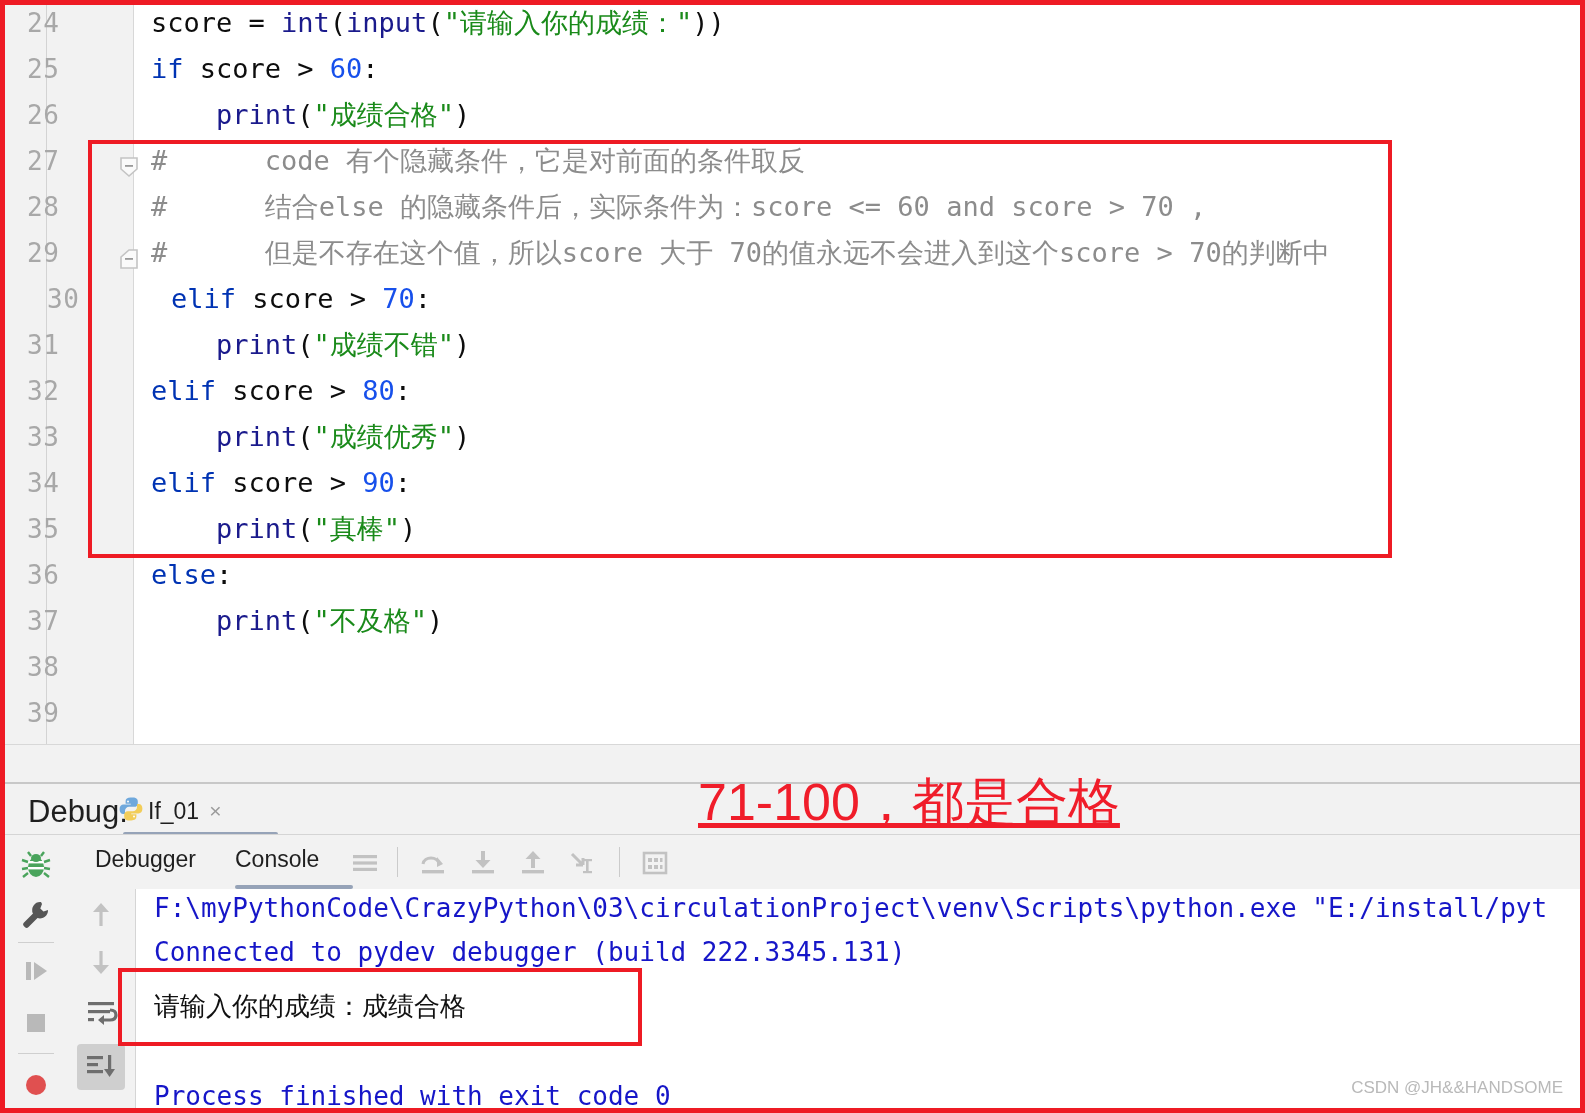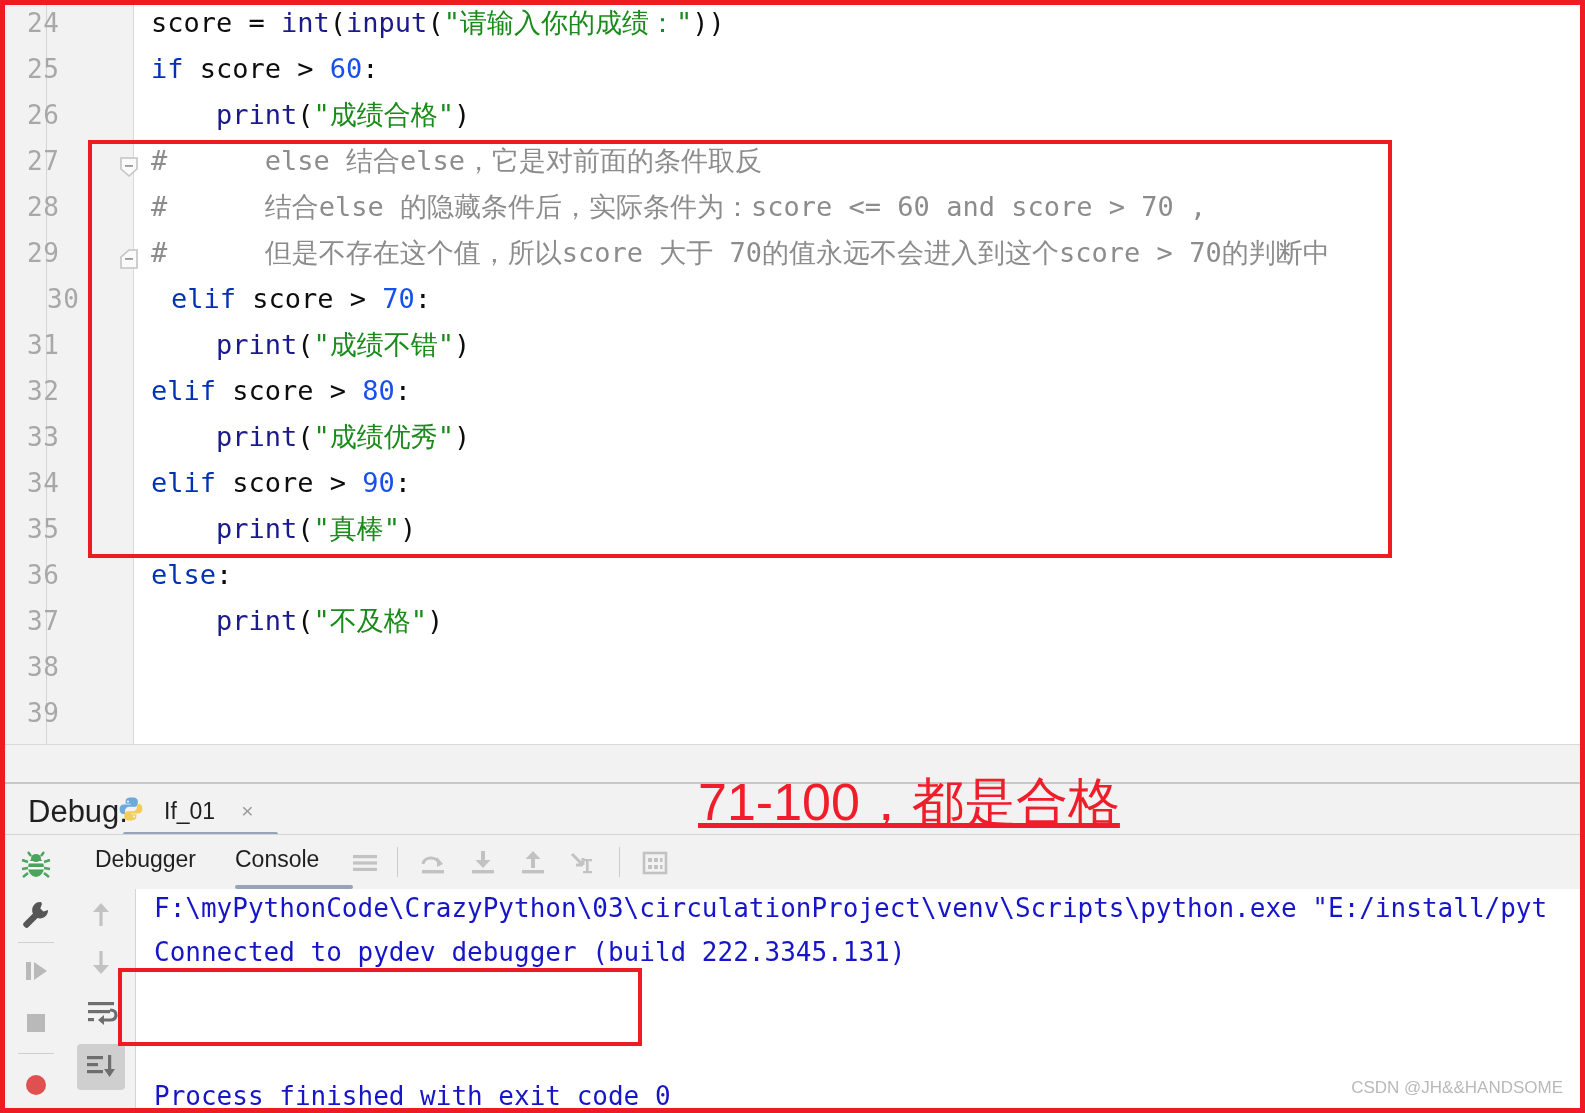--- a/index.html
+++ b/index.html
@@ -109,21 +109,21 @@
     left: 23px; top: 10px;
     font-size: 31px;
     color: #1f1f1f;
   }
   #debug-tab {
     position: absolute;
     left: 113px; top: 6px;
     height: 42px;
     display: flex;
     align-items: center;
-    gap: 20px;
+    gap: 4px;
   }
   #debug-tab .tab-label {
     font-size: 23px;
     color: #1f1f1f;
   }
   #debug-tab .close-x {
     font-size: 21px;
     color: #9b9b9b;
     margin-left: 6px;
   }
@@ -266,21 +266,21 @@
 <div id="editor">
   <div id="gutter"></div>
   <div id="gutter-divider"></div>
   <div id="code-lines">
       <div class="code-line" style="top: -4px;"><div class="lnum">24</div><div class="ctext"><span>score = </span><span class="bfn">int</span><span>(</span><span class="bfn">input</span><span>(</span><span class="str">"请输入你的成绩："</span><span>))</span></div></div>
       <div class="code-line" style="top: 42px;"><div class="lnum">25</div><div class="ctext"><span class="kw">if</span><span> score &gt; </span><span class="num">60</span><span>:</span></div></div>
       <div class="code-line" style="top: 88px;"><div class="lnum">26</div><div class="ctext"><span>    </span><span class="bfn">print</span><span>(</span><span class="str">"成绩合格"</span><span>)</span></div></div>
       <div class="code-line" style="top: 134px;"><div class="lnum">27</div><div class="fold" style="left: 114px;"><svg width="20" height="22" viewBox="0 0 20 22">
             <path d="M2 2 H18 V13 L10 20 L2 13 Z" fill="#fafafa" stroke="#c4c4c4" stroke-width="1.6"></path>
             <rect x="6" y="9" width="8" height="1.8" fill="#9a9a9a"></rect>
-          </svg></div><div class="ctext"><span class="cmt">#      else 结合else，它是对前面的条件取反</span></div></div>
+          </svg></div><div class="ctext"><span class="cmt">#      code 有个隐藏条件，它是对前面的条件取反</span></div></div>
       <div class="code-line" style="top: 180px;"><div class="lnum">28</div><div class="ctext"><span class="cmt">#      结合else 的隐藏条件后，实际条件为：score &lt;= 60 and score &gt; 70 ,</span></div></div>
       <div class="code-line" style="top: 226px;"><div class="lnum">29</div><div class="fold" style="left: 114px;"><svg width="20" height="22" viewBox="0 0 20 22">
             <path d="M2 9 L10 2 H18 V20 H2 Z" fill="#fafafa" stroke="#c4c4c4" stroke-width="1.6"></path>
             <rect x="6" y="10" width="8" height="1.8" fill="#9a9a9a"></rect>
           </svg></div><div class="ctext"><span class="cmt">#      但是不存在这个值，所以score 大于 70的值永远不会进入到这个score &gt; 70的判断中</span></div></div>
       <div class="code-line" style="top: 272px; margin-left: 20px;"><div class="lnum">30</div><div class="ctext"><span class="kw">elif</span><span> score &gt; </span><span class="num">70</span><span>:</span></div></div>
       <div class="code-line" style="top: 318px;"><div class="lnum">31</div><div class="ctext"><span>    </span><span class="bfn">print</span><span>(</span><span class="str">"成绩不错"</span><span>)</span></div></div>
       <div class="code-line" style="top: 364px;"><div class="lnum">32</div><div class="ctext"><span class="kw">elif</span><span> score &gt; </span><span class="num">80</span><span>:</span></div></div>
       <div class="code-line" style="top: 410px;"><div class="lnum">33</div><div class="ctext"><span>    </span><span class="bfn">print</span><span>(</span><span class="str">"成绩优秀"</span><span>)</span></div></div>
       <div class="code-line" style="top: 456px;"><div class="lnum">34</div><div class="ctext"><span class="kw">elif</span><span> score &gt; </span><span class="num">90</span><span>:</span></div></div>
@@ -437,20 +437,21 @@
           <rect x="4" y="21" width="16" height="3.2" fill="#6e6e6e"></rect>
           <rect x="25" y="6" width="3.2" height="18" fill="#6e6e6e"></rect>
           <path d="M21 20 L26.6 28 L32 20 Z" fill="#6e6e6e"></path>
         </svg>
       </div>
     </div>
 
     <div id="console">
         <div class="cons-line cons-blue" style="top: 4px;">F:\myPythonCode\CrazyPython\03\circulationProject\venv\Scripts\python.exe "E:/install/pyt</div>
         <div class="cons-line cons-blue" style="top: 48px;">Connected to pydev debugger (build 222.3345.131)</div>
+        <div class="cons-line cons-black" style="top: 100px;">请输入你的成绩：成绩合格</div>
         <div class="cons-line cons-blue" style="top: 192px;">Process finished with exit code 0</div>
       </div>
 
   </div>
 </div>
 
 <div class="redbox" id="redbox-code"></div>
 <div class="redbox" id="redbox-cons"></div>
 <div id="annot-text">71-100，都是合格</div>
 <div id="outer-frame"></div>

